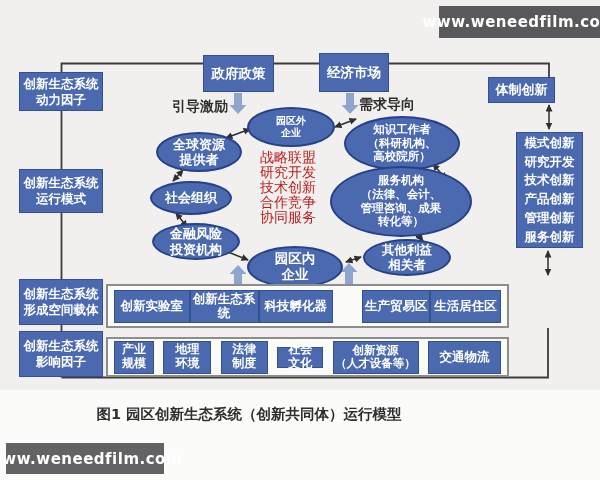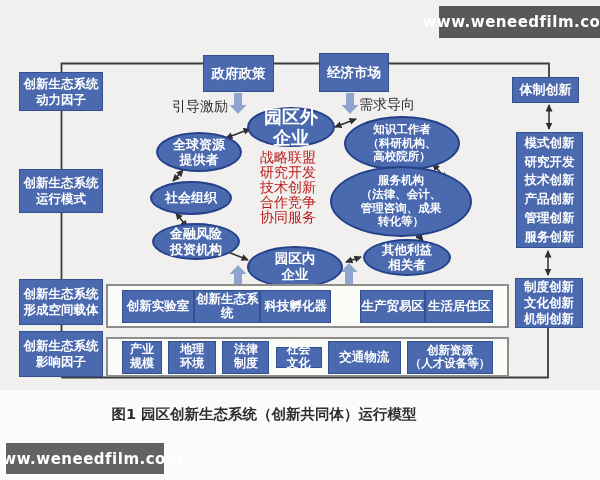--- a/index.html
+++ b/index.html
@@ -12,32 +12,32 @@
     display:flex;flex-direction:column;align-items:center;justify-content:center;
     text-align:center;font-weight:bold;box-sizing:border-box;line-height:1.25;
   }
   .ellipse{
     position:absolute;background:#4a69ae;border:2px solid #24418a;color:#fff;
     display:flex;flex-direction:column;align-items:center;justify-content:center;
     text-align:center;font-weight:bold;border-radius:50%;box-sizing:border-box;line-height:1.18;
   }
   .container-row{
     position:absolute;background:#fbfbf8;border:2px solid #8d8d8d;box-sizing:border-box;
-    display:flex;align-items:center;justify-content:space-between;padding:0 14px;
+    display:flex;align-items:center;justify-content:space-between;padding:0 6px;
   }
   .rowbox{
     background:#4a69ae;border:1px solid #33508f;color:#fff;font-weight:bold;
     display:flex;flex-direction:column;align-items:center;justify-content:center;
     text-align:center;box-sizing:border-box;line-height:1.15;
   }
-  .edge-label{position:absolute;font-weight:normal;color:#2f2f2f;font-size:14px;}
+  .edge-label{position:absolute;font-weight:bold;color:#2f2f2f;font-size:14px;}
   .center-text{position:absolute;left:255px;top:150px;width:66px;text-align:center;
     font-weight:normal;color:#b91c1c;font-size:14px;line-height:15px;}
   .caption{position:absolute;left:0;top:405px;width:498px;text-align:center;
-    font-weight:bold;color:#2e2e2e;font-size:14.5px;margin-left:15px;}
+    font-weight:bold;color:#2e2e2e;font-size:14.5px;}
   .watermark{position:absolute;background:#59595b;color:#fff;font-weight:bold;
     display:flex;align-items:center;justify-content:center;font-size:15px;letter-spacing:0.5px;}
 </style>
 </head>
 <body>
 
 <div id="page">
   <div id="bottom-white"></div>
 
   <svg width="600" height="480" viewBox="0 0 600 480">
@@ -90,38 +90,33 @@
   <div class="bluebox" style="left:203px;top:55px;width:71px;height:37px;font-size:13.5px;">
     <span>政府政策</span>
   </div>
   <div class="bluebox" style="left:319px;top:53px;width:70px;height:39px;font-size:13.5px;">
     <span>经济市场</span>
   </div>
 
   <div class="edge-label" style="left:172px;top:98px;">引导激励</div>
   <div class="edge-label" style="left:359px;top:96px;">需求导向</div>
 
-  <div class="bluebox" style="left:512px;top:77px;width:67px;height:26px;font-size:13px;">
+  <div class="bluebox" style="left:488px;top:77px;width:67px;height:26px;font-size:13px;">
     <span>体制创新</span>
   </div>
   <div class="bluebox" style="left:516px;top:132px;width:67px;height:116px;font-size:12.5px;line-height:1.5;">
     <span>模式创新</span>
     <span>研究开发</span>
     <span>技术创新</span>
     <span>产品创新</span>
     <span>管理创新</span>
     <span>服务创新</span>
   </div>
-  <div class="bluebox" style="left:515px;top:278px;width:68px;height:50px;font-size:12.5px;line-height:1.3;">
-    <span>制度创新</span>
-    <span>文化创新</span>
-    <span>机制创新</span>
-  </div>
-
-  <div class="ellipse" style="left:247px;top:107px;width:88px;height:40px;font-size:18px;">
+
+  <div class="ellipse" style="left:247px;top:107px;width:88px;height:40px;font-size:10px;">
     <span>园区外</span>
     <span>企业</span>
   </div>
   <div class="ellipse" style="left:156px;top:132px;width:86px;height:40px;font-size:13px;">
     <span>全球资源</span>
     <span>提供者</span>
   </div>
   <div class="ellipse" style="left:150px;top:181px;width:82px;height:34px;font-size:13px;">
     <span>社会组织</span>
   </div>
@@ -185,27 +180,27 @@
       <span>环境</span>
     </div>
     <div class="rowbox" style="width:47px;height:33px;font-size:12px;">
       <span>法律</span>
       <span>制度</span>
     </div>
     <div class="rowbox" style="width:46px;height:21px;font-size:12px;">
       <span>社会</span>
       <span>文化</span>
     </div>
-    <div class="rowbox" style="width:73px;height:33px;font-size:12.5px;">
-      <span>交通物流</span>
-    </div>
     <div class="rowbox" style="width:86px;height:33px;font-size:11.5px;">
       <span>创新资源</span>
       <span>（人才设备等）</span>
     </div>
+    <div class="rowbox" style="width:73px;height:33px;font-size:12.5px;">
+      <span>交通物流</span>
+    </div>
   </div>
 
   <div class="caption">图1  园区创新生态系统（创新共同体）运行模型</div>
 
   <div class="watermark" style="left:439px;top:6px;width:161px;height:32px;">
     <span>www.weneedfilm.com</span>
   </div>
   <div class="watermark" style="left:6px;top:443px;width:158px;height:31px;background:#636365;">
     <span>www.weneedfilm.com</span>
   </div>

